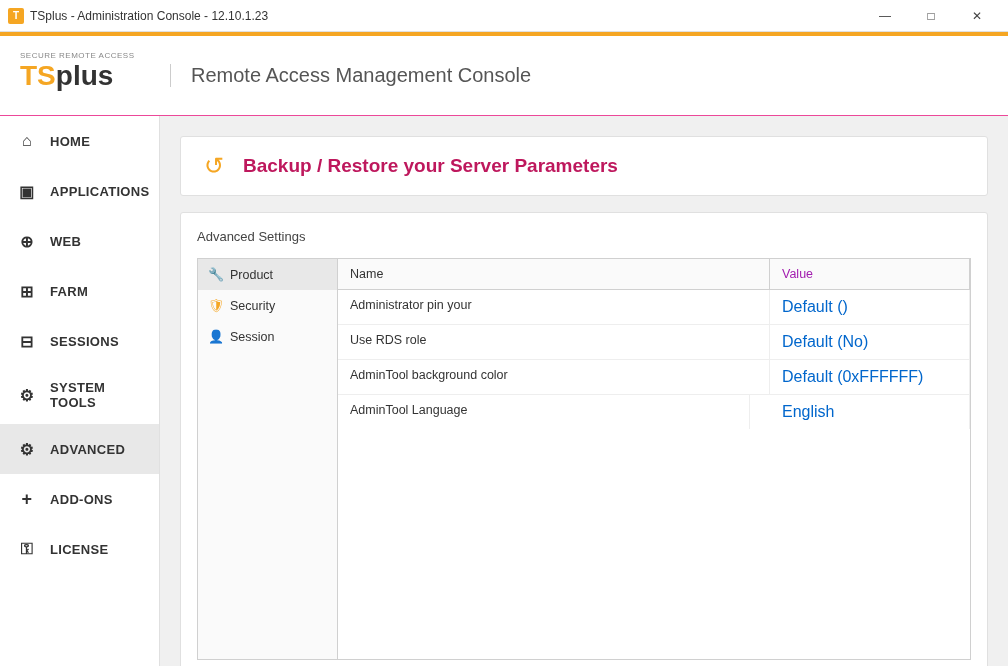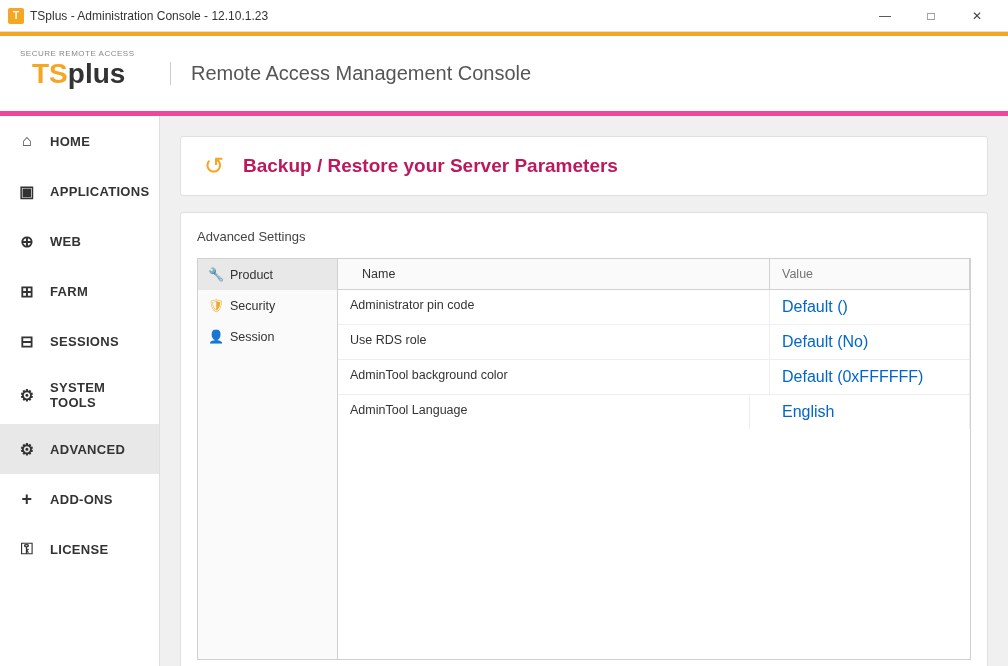--- a/index.html
+++ b/index.html
@@ -55,21 +55,21 @@
       flex-shrink: 0;
     }
 
     
     .header {
       background: #fff;
       height: 80px;
       display: flex;
       align-items: center;
       padding: 4px 20px;
-      border-bottom: 5px solid #ec4899;
+      border-bottom: 1px solid #ec4899;
       flex-shrink: 0;
     }
     .logo-area {
       display: flex;
       align-items: center;
       gap: 12px;
       margin-right: 30px;
     }
     .logo-box {
       width: 120px;
@@ -94,21 +94,20 @@
       letter-spacing: 0.5px;
       margin-bottom: 2px;
     }
     .logo-wrapper {
       display: flex;
       flex-direction: column;
     }
     .logo-row {
       display: flex;
       align-items: baseline;
-      margin-left: 12px;
     }
     .header-title {
       font-size: 20px;
       color: #555;
       font-weight: 300;
       border-left: 1px solid #ccc;
       padding-left: 20px;
     }
 
     
@@ -228,31 +227,31 @@
       flex: 1;
       min-height: 400px;
     }
     .settings-table-header {
       display: flex;
       border-bottom: 1px solid #d0d0d0;
       background: #fafafa;
     }
     .settings-col-name {
       flex: 1;
-      padding: 8px 24px;
+      padding: 8px 12px;
       font-size: 12.5px;
       color: #333;
       font-weight: 500;
       border-right: 1px solid #d0d0d0;
     }
     .settings-col-value {
       width: 200px;
       padding: 8px 12px;
       font-size: 12.5px;
-      color: #737373;
+      color: #a21caf;
       font-weight: 500;
       border-right: 1px solid #d0d0d0;
     }
     .settings-table-row {
       display: flex;
       border-bottom: 1px solid #eee;
     }
     .settings-table-row:last-child { border-bottom: none; gap: 20px; }
     .settings-cell-name {
       flex: 1;
@@ -380,21 +379,21 @@
             <span>Session</span>
           </div>
         </div>
 
         <div class="settings-table">
           <div class="settings-table-header">
             <div class="settings-col-name">Name</div>
             <div class="settings-col-value">Value</div>
           </div>
           <div class="settings-table-row">
-            <div class="settings-cell-name">Administrator pin code</div>
+            <div class="settings-cell-name">Administrator pin your</div>
             <div class="settings-cell-value">Default ()</div>
           </div>
           <div class="settings-table-row">
             <div class="settings-cell-name">Use RDS role</div>
             <div class="settings-cell-value">Default (No)</div>
           </div>
           <div class="settings-table-row">
             <div class="settings-cell-name">AdminTool background color</div>
             <div class="settings-cell-value">Default (0xFFFFFF)</div>
           </div>

